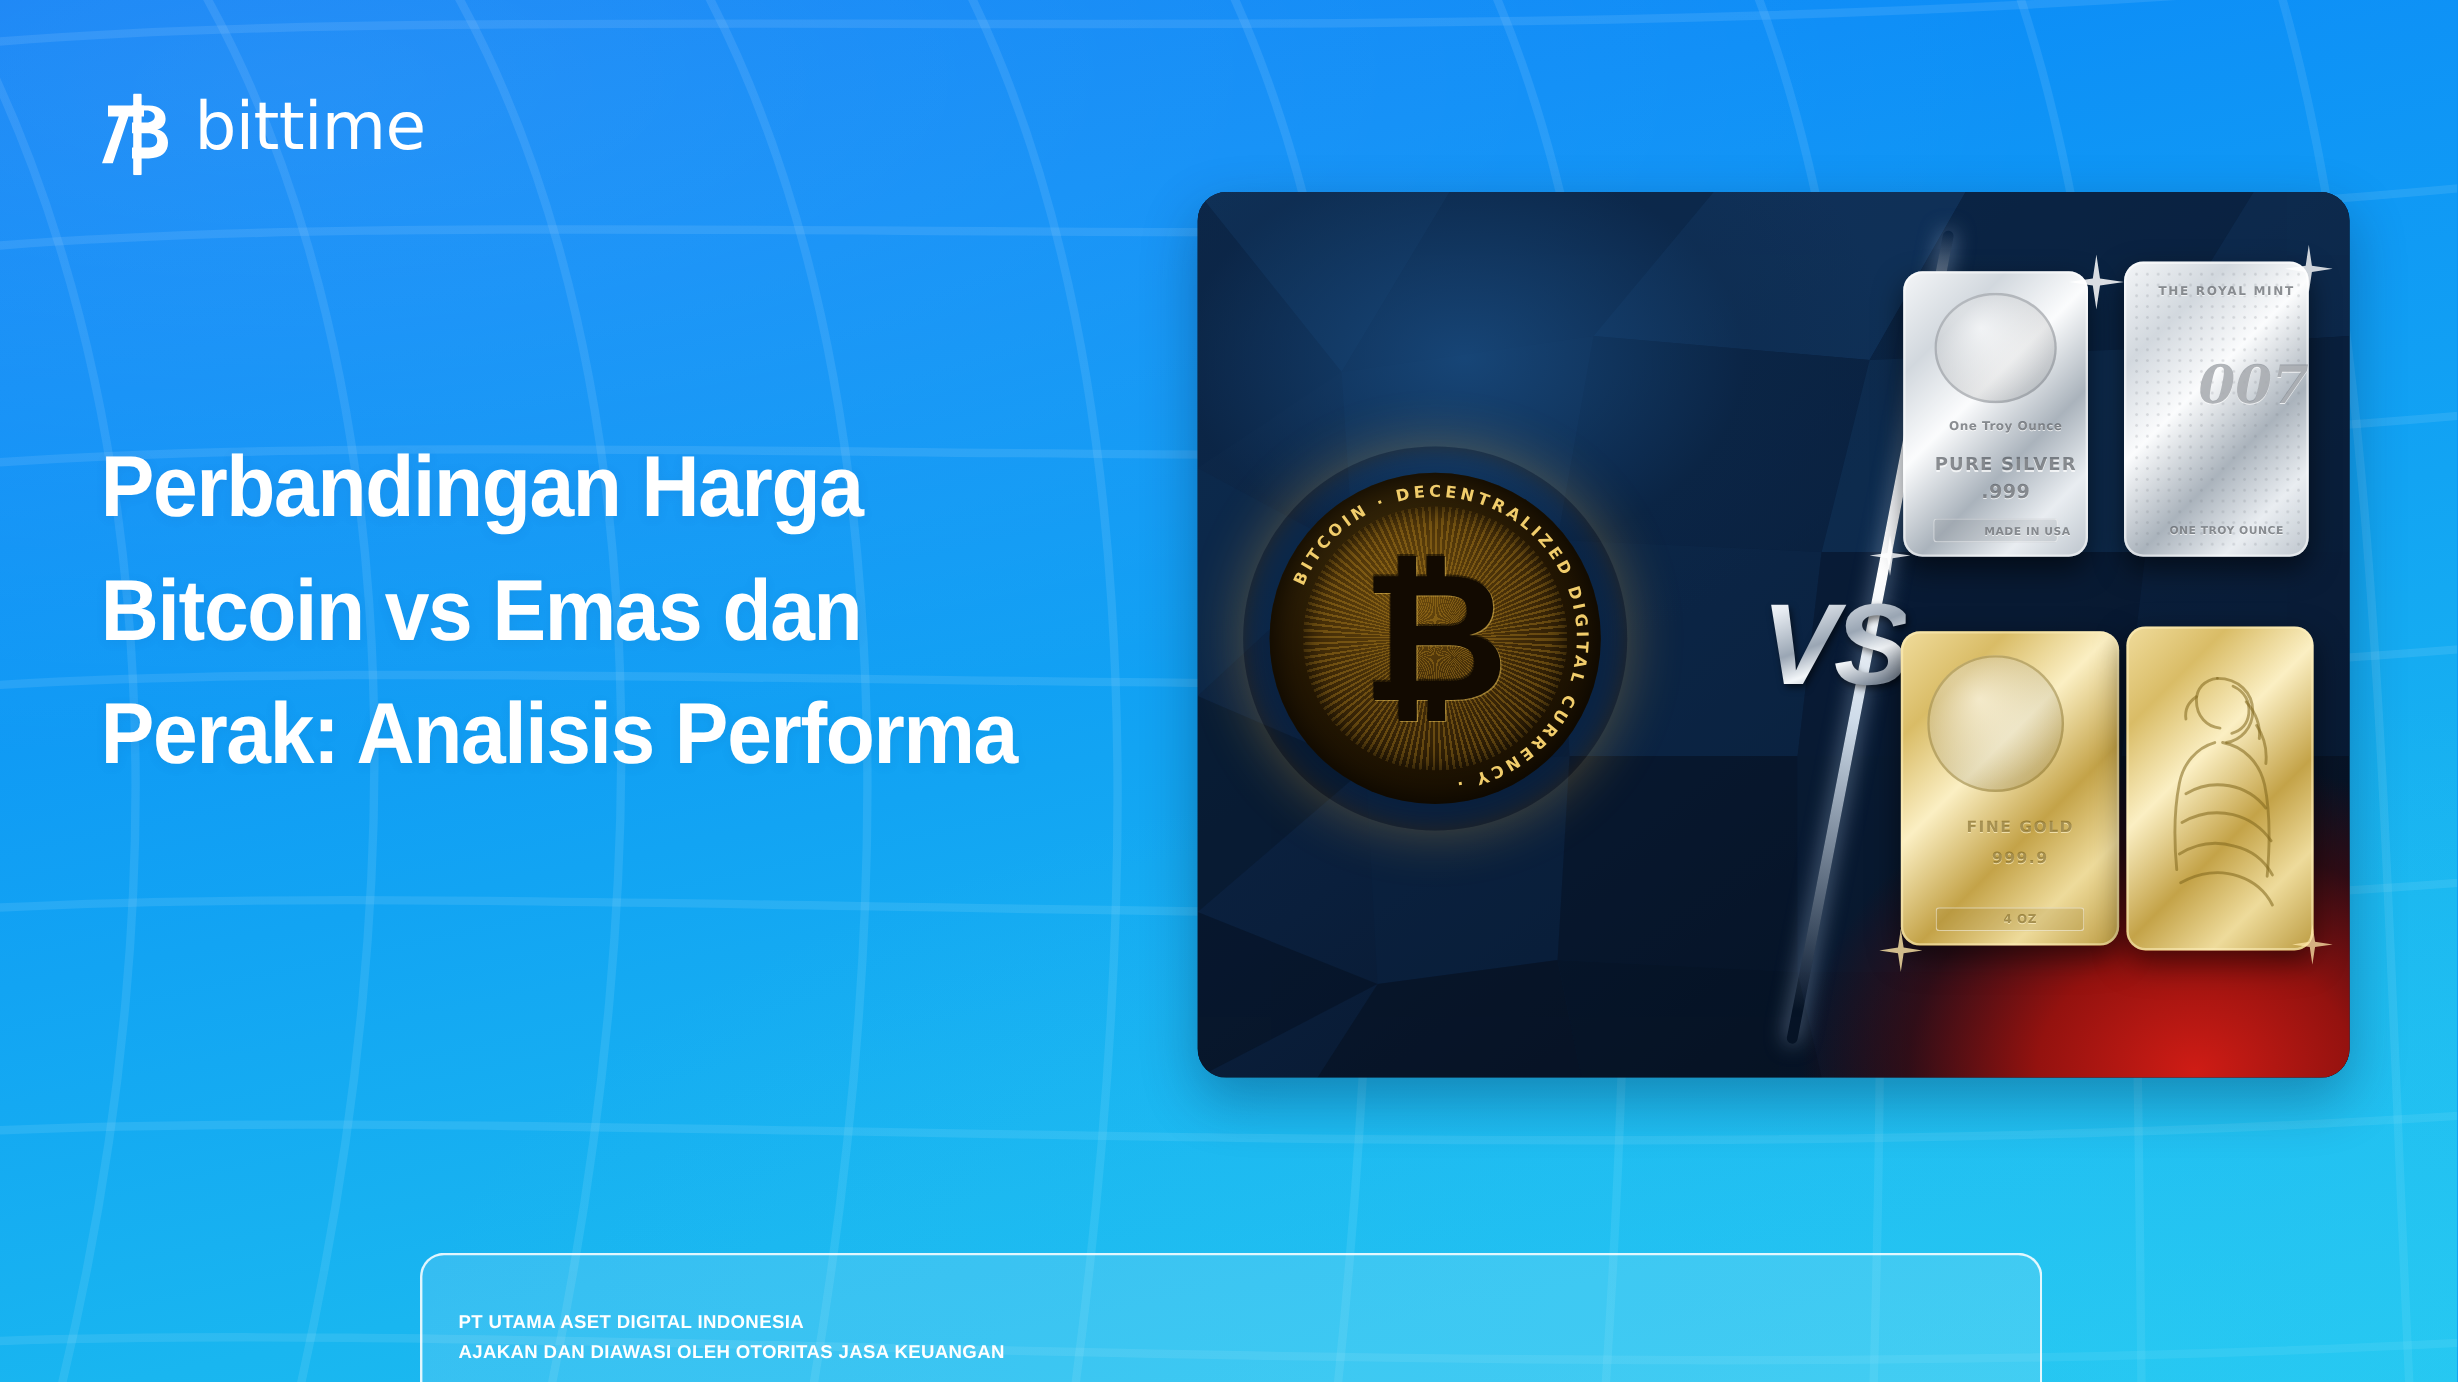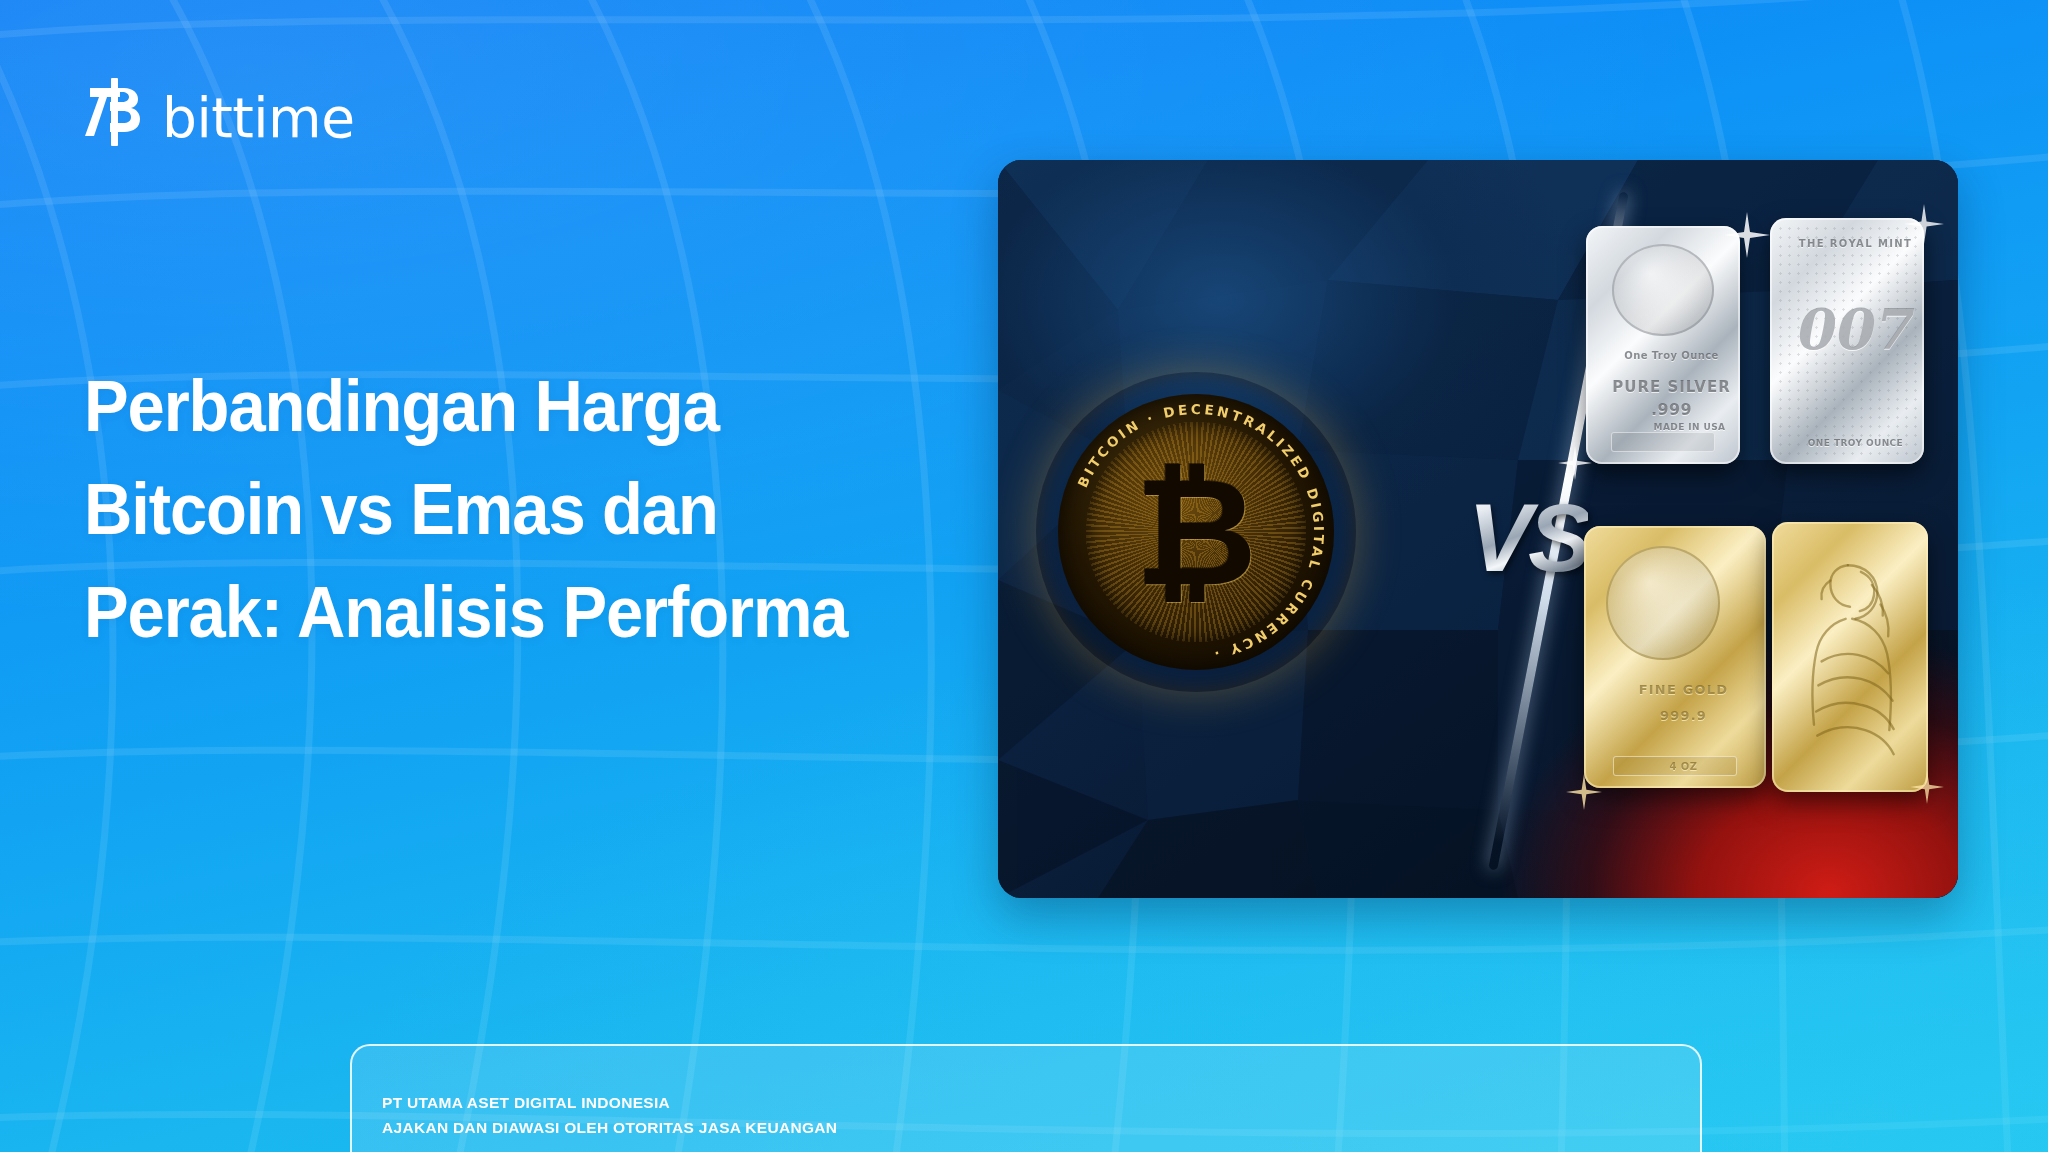--- a/index.html
+++ b/index.html
@@ -20,21 +20,21 @@
   .bg-vig{
     position:absolute; inset:0;
     background:
       radial-gradient(130% 90% at 12% 6%, rgba(255,255,255,.10) 0%, rgba(255,255,255,0) 55%),
       radial-gradient(120% 80% at 88% 98%, rgba(54,210,247,.35) 0%, rgba(0,0,0,0) 60%);
   }
 
   
   .logo{
     position:absolute; left:84px; top:78px;
-    display:flex; align-items:flex-end; gap:16px;
+    display:flex; align-items:flex-start; gap:16px;
   }
   .logo-mark{ width:62px; height:68px; display:block; }
   .logo-word{
     color:#fff; font-size:55px; font-weight:400; letter-spacing:-.5px;
     font-family:"DejaVu Sans", sans-serif;
     line-height:1;
   }
 
   
   .title{
@@ -156,23 +156,23 @@
   }
   .bar-label.gold{ color:rgba(120,96,26,.62); text-shadow:0 1px 0 rgba(255,242,200,.7); }
   .bar-medallion{
     position:absolute; border-radius:50%;
     background:radial-gradient(circle at 38% 32%, rgba(255,255,255,.55), rgba(0,0,0,.10) 70%);
     box-shadow:inset 0 0 0 2px rgba(110,116,124,.35);
   }
   .bar-medallion.gold{ box-shadow:inset 0 0 0 2px rgba(140,114,34,.4); }
   .bar-007{
     position:absolute; left:0; right:0; top:78px;
-    text-align:left;
+    text-align:right;
     font-family:"DejaVu Serif", serif;
-    font-style:italic; font-weight:700; font-size:56px;
+    font-style:italic; font-weight:700; font-size:44px;
     color:rgba(104,110,118,.5);
     text-shadow:0 1px 0 rgba(255,255,255,.75);
     padding-left:28px;
   }
   .bar-dots{
     position:absolute; inset:6px;
     background-image:radial-gradient(rgba(120,126,134,.22) 1.1px, transparent 1.2px);
     background-size:9px 9px;
   }
   .bar-stamp{
@@ -320,21 +320,21 @@
   <div class="vs-divider"></div>
   <div class="vs-text">VS</div>
 
   <div class="bar bar-silver bar-sil-1">
     <div class="bar-emboss">
       <div class="bar-medallion" style="left:26px;top:18px;width:102px;height:92px;"></div>
       <div class="bar-label" style="top:124px;font-size:10px;">One Troy Ounce</div>
       <div class="bar-label" style="top:152px;font-size:15px;letter-spacing:1px;">PURE SILVER</div>
       <div class="bar-label" style="top:174px;font-size:16px;text-align:center;">.999</div>
       <div class="bar-stamp"></div>
-      <div class="bar-label" style="bottom:32px;font-size:9px;padding-left:36px;">MADE IN USA</div>
+      <div class="bar-label" style="bottom:15px;font-size:9px;padding-left:36px;">MADE IN USA</div>
     </div>
   </div>
 
   <div class="bar bar-silver bar-sil-2">
     <div class="bar-dots"></div>
     <div class="bar-emboss">
       <div class="bar-label" style="top:20px;font-size:10px;letter-spacing:1.4px;">THE ROYAL MINT</div>
       <div class="bar-007">007</div>
       <div class="bar-label" style="bottom:16px;font-size:9px;">ONE TROY OUNCE</div>
     </div>

